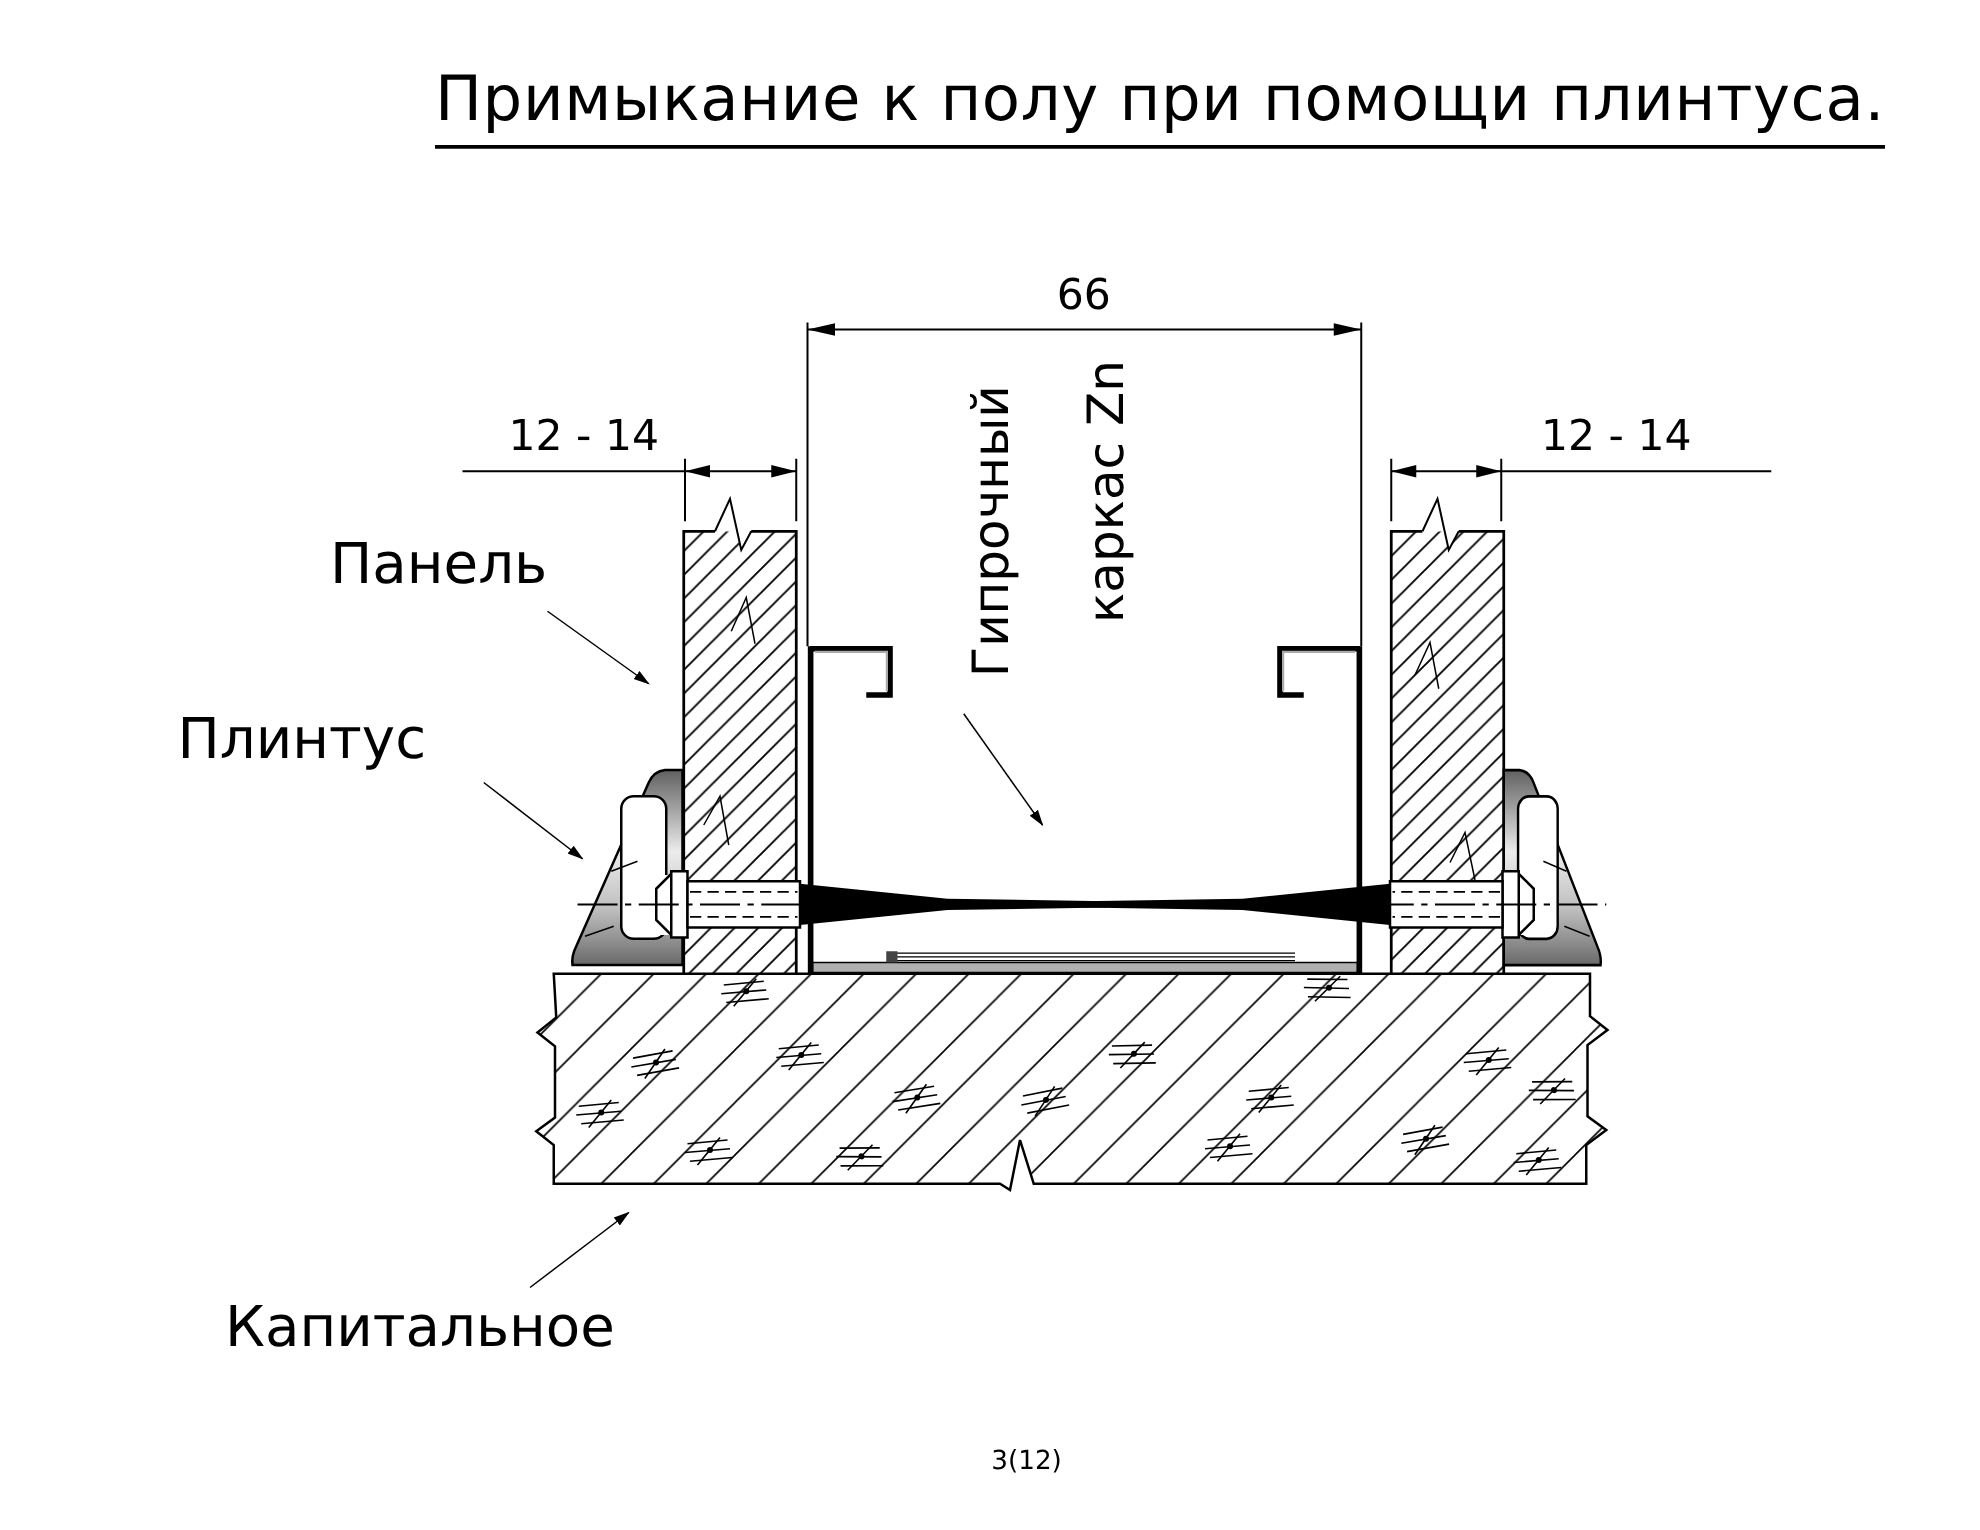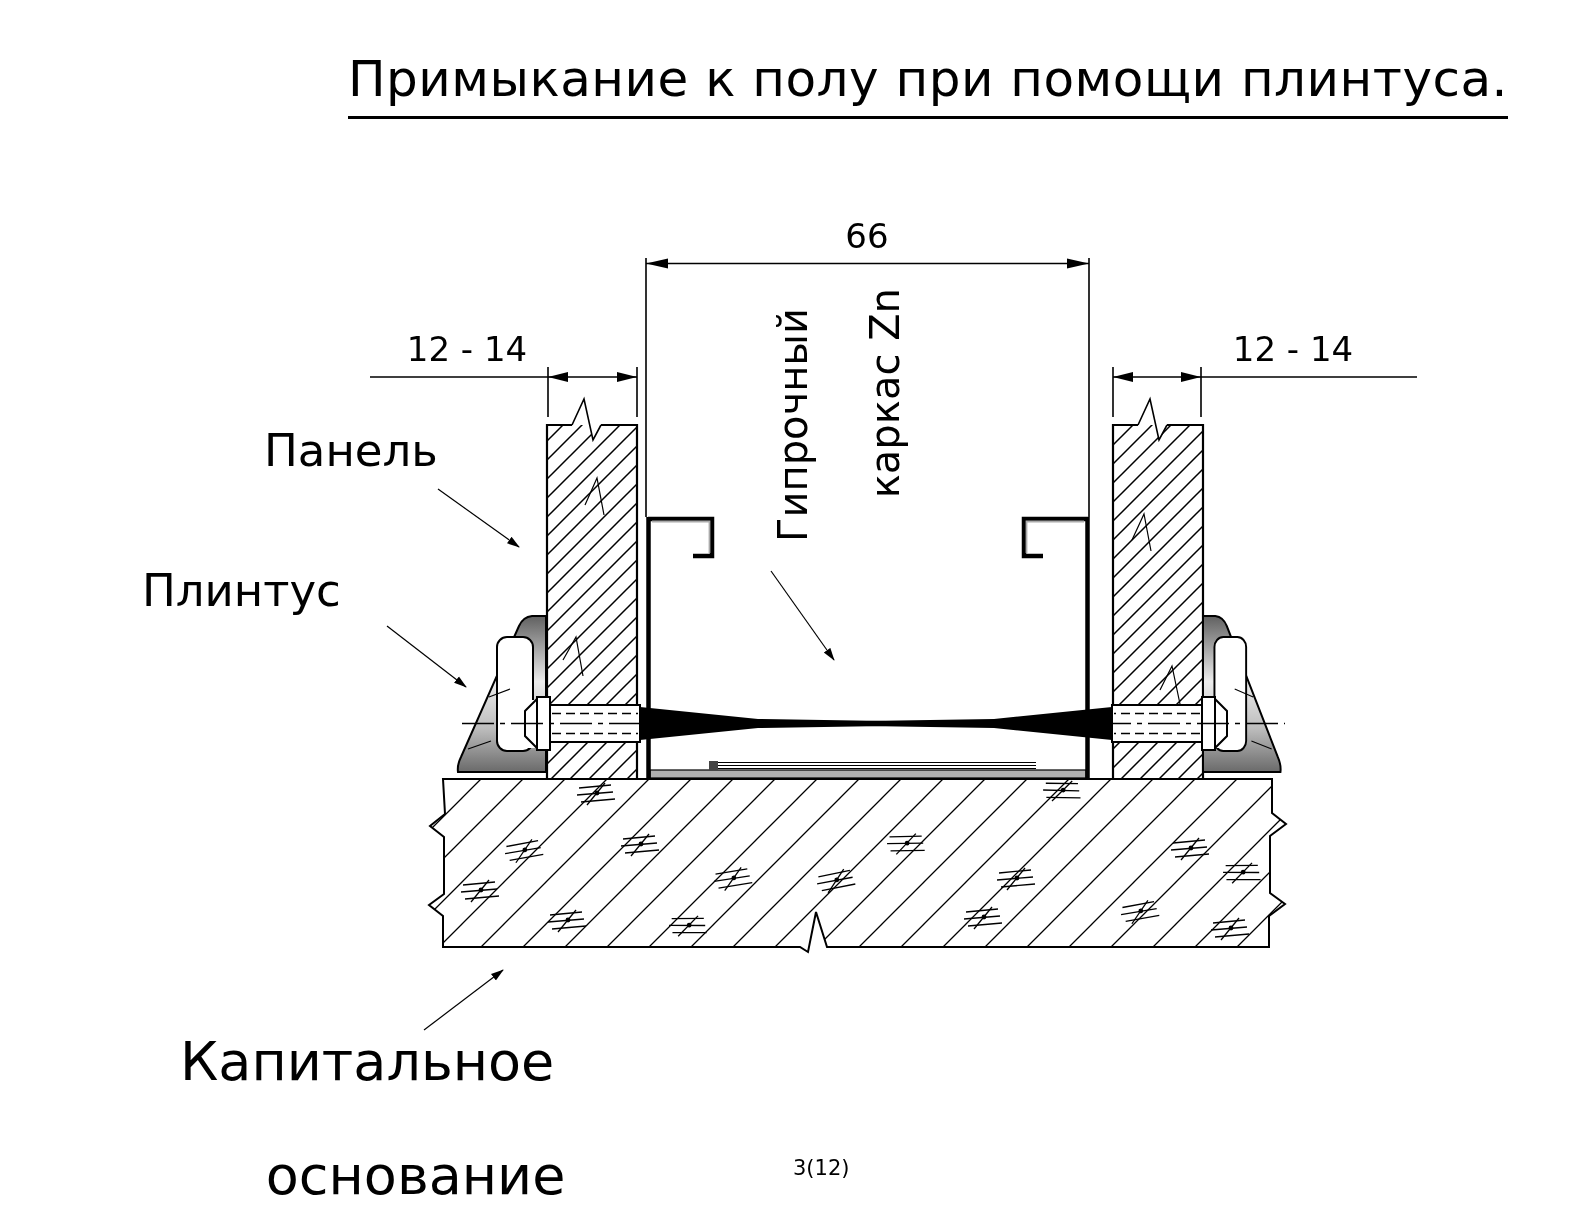--- a/index.html
+++ b/index.html
@@ -1,23 +1,23 @@
 <!DOCTYPE html>
 <html><head>
 <meta charset="utf-8">
 <style>
   html,body{margin:0;padding:0;background:#fff;}
   #page{position:relative;width:1584px;height:1224px;background:#fff;
         font-family:"DejaVu Sans","Liberation Sans",sans-serif;color:#000;overflow:hidden;}
   #drawing{position:absolute;left:0;top:0;}
-  .txt{position:absolute;white-space:pre;}
+  .txt{position:absolute;white-space:pre;text-align:right;}
   .title{font-size:50px;letter-spacing:.5px;border-bottom:3px solid #000;padding-bottom:8px;}
   .dim{font-size:34px;text-align:center;}
   .label{font-size:45px;}
-  .label2{font-size:54px;line-height:57px;}
+  .label2{font-size:45px;line-height:57px;}
   .rot{font-size:40px;line-height:46px;text-align:center;transform:rotate(-90deg);}
   .pageno{font-size:21px;}
 </style>
 </head>
 <body>
 
 <div id="page">
 
 <svg id="drawing" width="1584" height="1224" viewBox="0 0 1584 1224">
   <defs>
@@ -161,17 +161,17 @@
 <div class="txt dim" style="left:1203px;top:329px;width:180px;">12 - 14</div>
 
 <div class="txt label" style="left:142px;top:564px;">Плинтус</div>
 
 <div class="txt label" style="left:264px;top:424px;">Панель</div>
 
 <div class="txt rot" style="left:671px;top:379px;width:290px;height:92px;"><span>Гипрочный</span><br>
      <span>каркас Zn</span></div>
 
 <div class="txt label2" style="left:180px;top:1033px;"><span>Капитальное</span><br>
-     <span>основание</span></div>
+     </div>
 
 <div class="txt pageno" style="left:793px;top:1156px;">3(12)</div>
 
 </div>
 
 </body></html>

